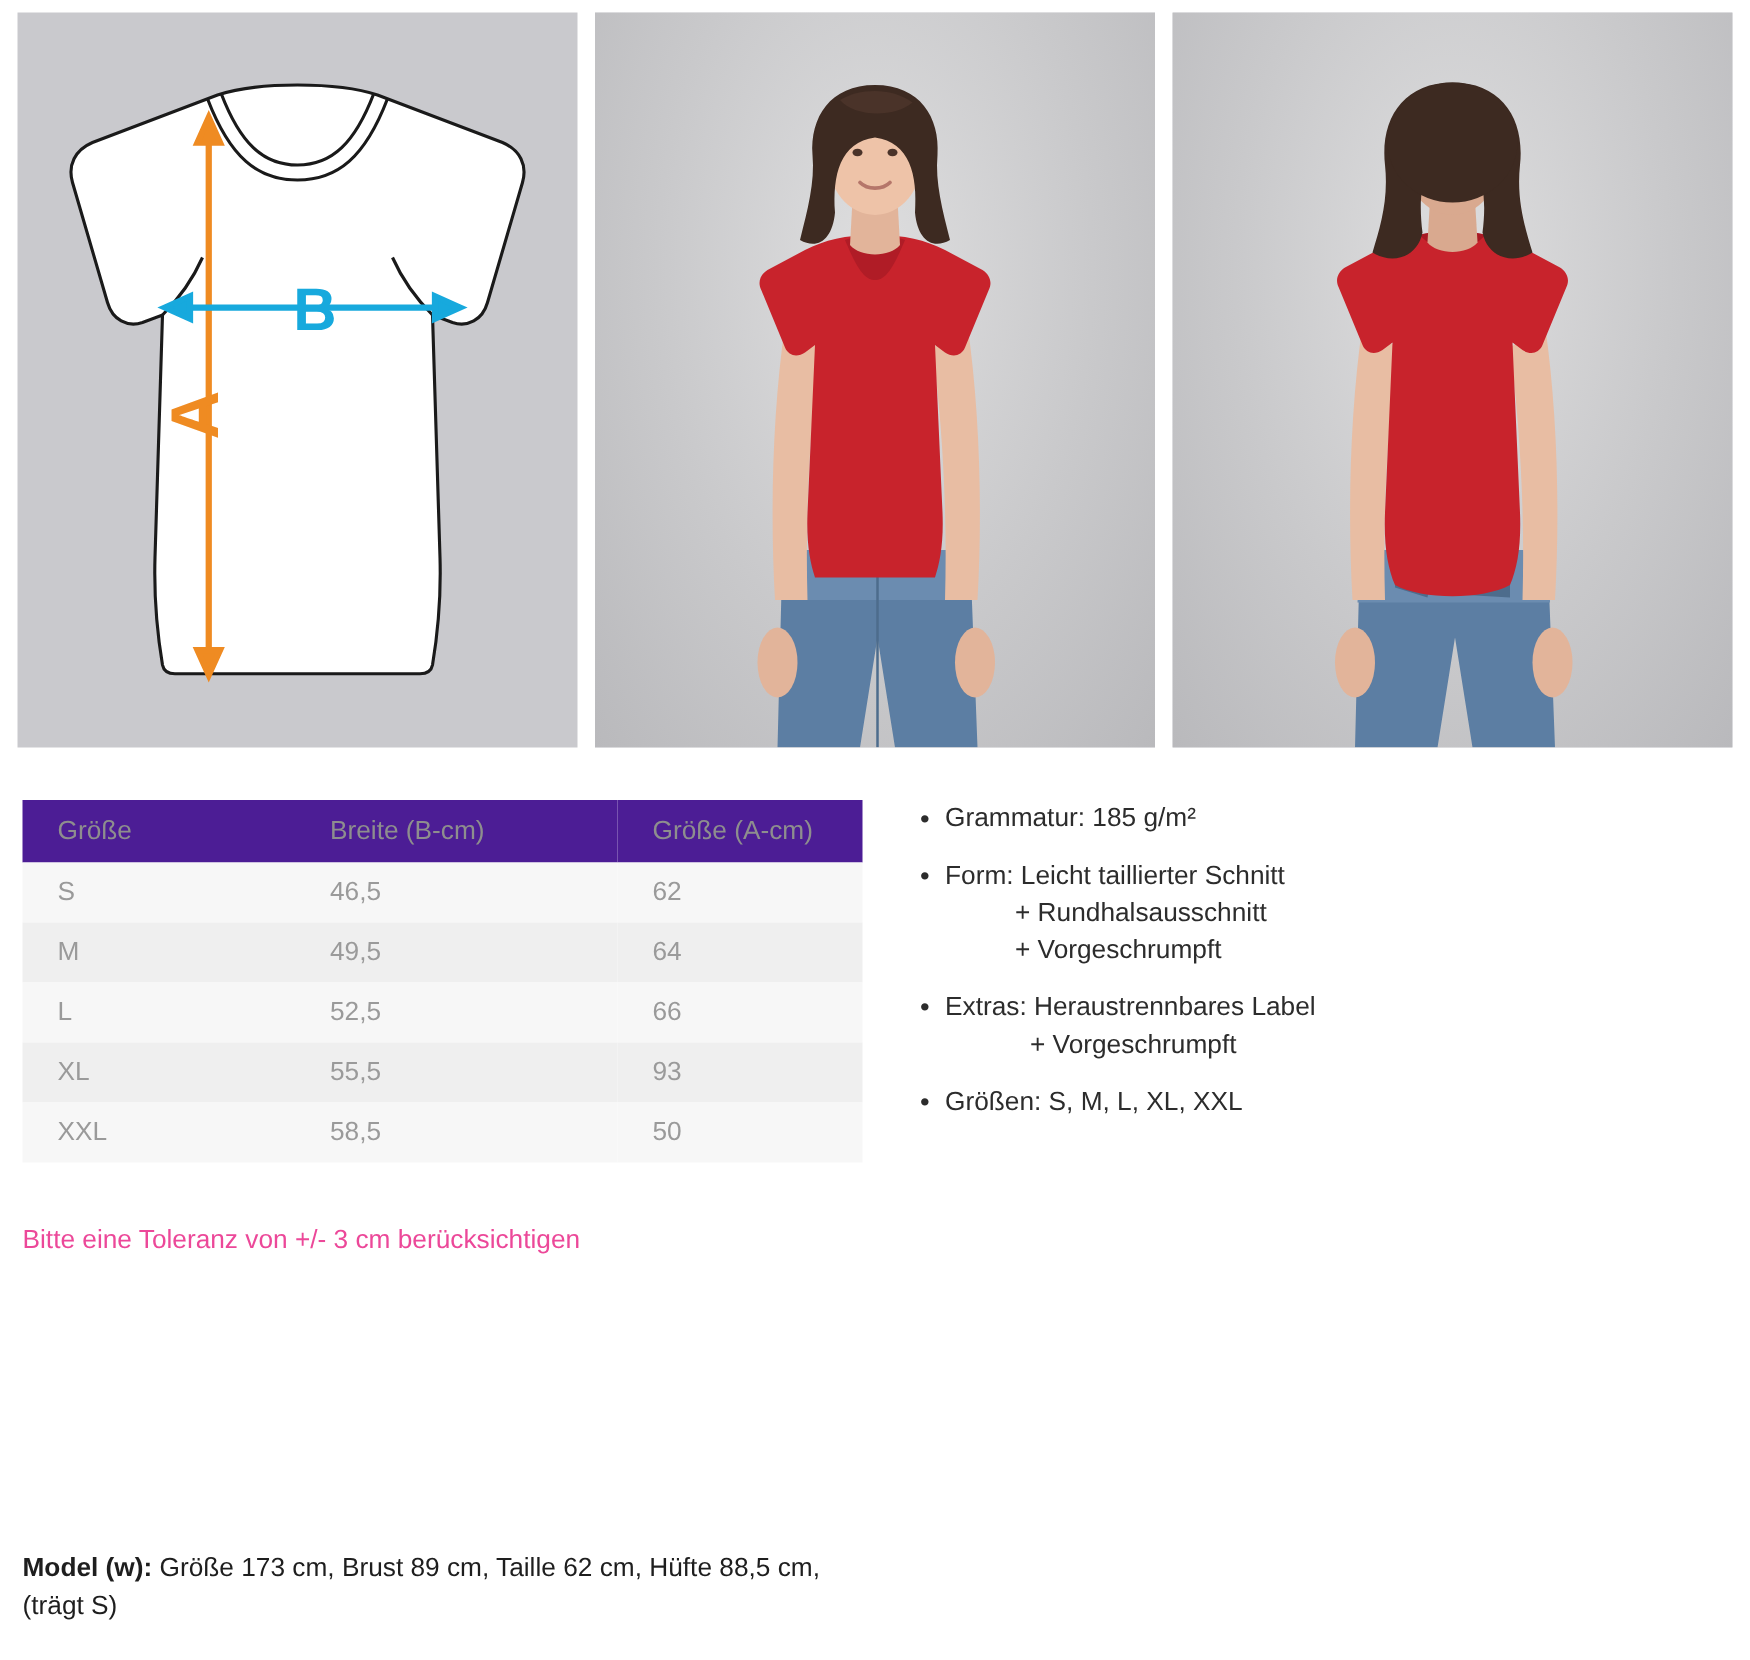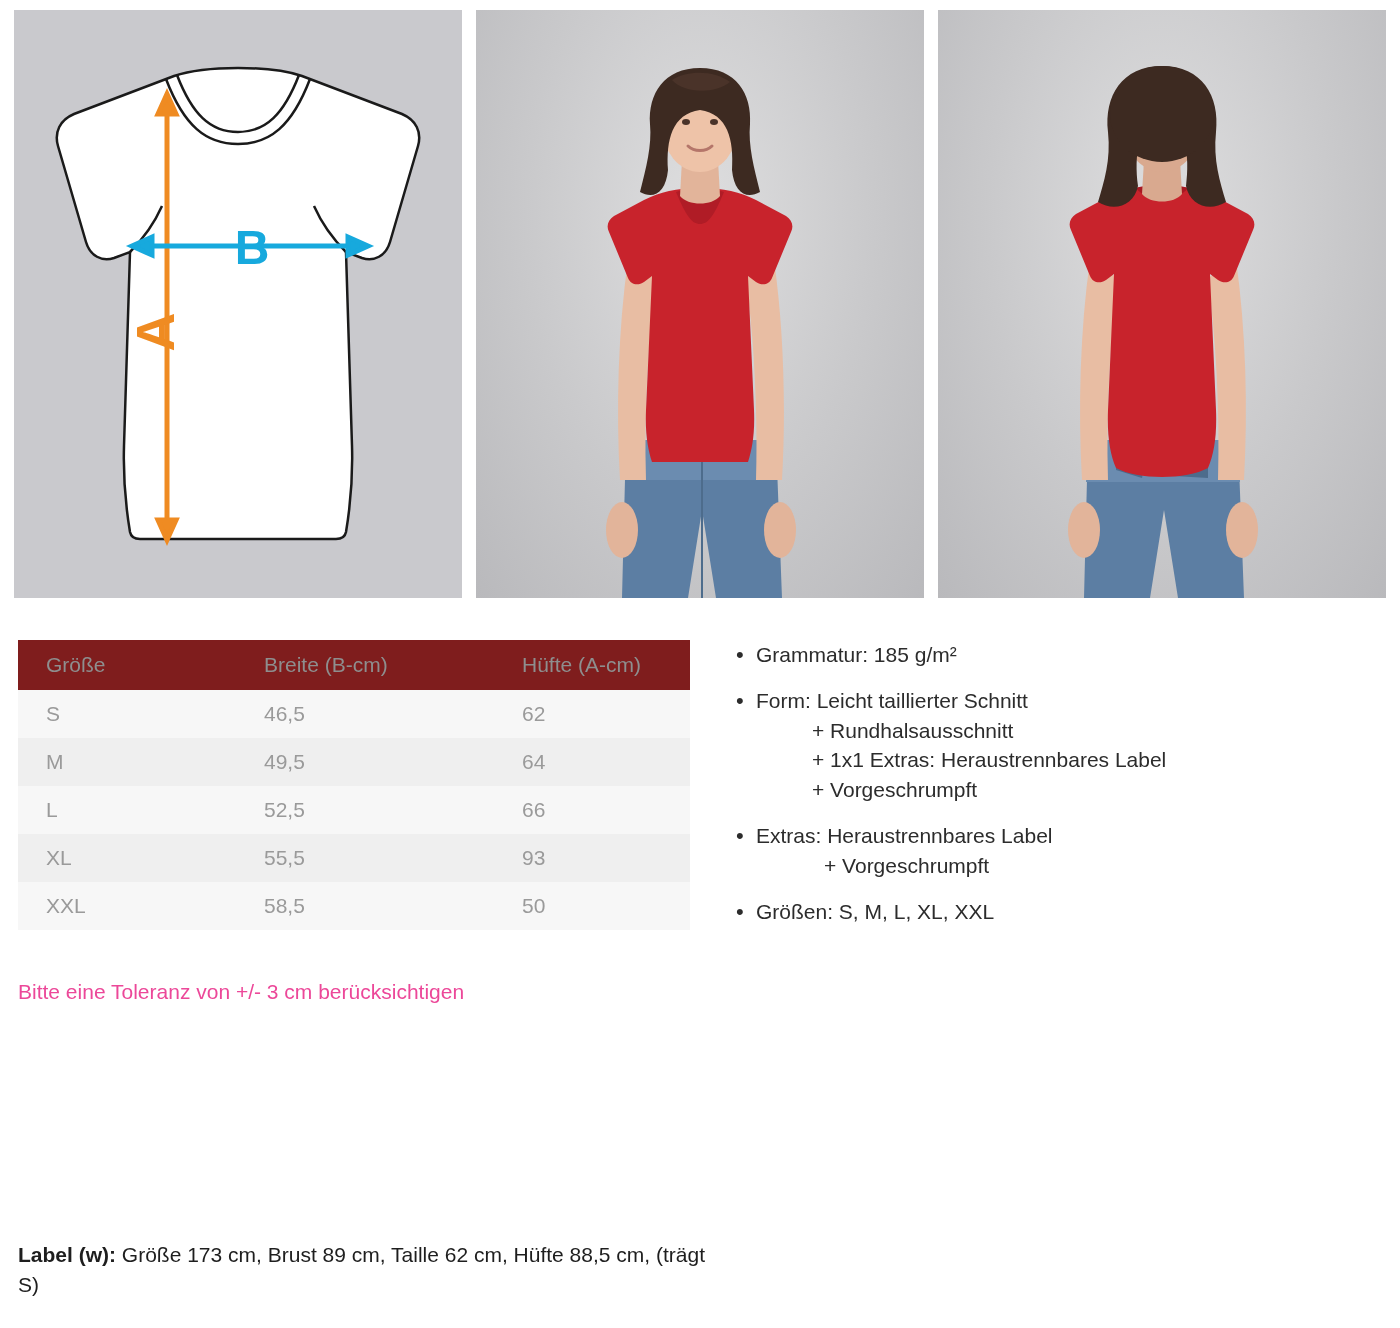--- a/index.html
+++ b/index.html
@@ -58,21 +58,21 @@
   table.size-table {
     border-collapse: collapse;
     width: 672px;
     font-size: 21px;
     color: #8e8e8e;
   }
   table.size-table th {
     text-align: left;
     font-weight: normal;
     padding: 13px 0 13px 28px;
-    background: #7f1d1d;
+    background: #4c1d95;
     color: #8e8e8e;
     font-size: 21px;
   }
   table.size-table td {
     padding: 12px 0 12px 28px;
     font-size: 21px;
     color: #9a9a9a;
   }
   table.size-table tr.even td { background: #efefef; }
   table.size-table tr.odd  td { background: #f7f7f7; }
@@ -283,21 +283,21 @@
     <table class="size-table">
       <colgroup>
           <col class="c1">
           <col class="c2">
           <col class="c3">
         </colgroup>
       <thead>
         <tr>
           <th>Größe</th>
           <th>Breite (B-cm)</th>
-          <th>Hüfte (A-cm)</th>
+          <th>Größe (A-cm)</th>
         </tr>
       </thead>
       <tbody>
         <tr class="odd">
           <td>S</td>
           <td>46,5</td>
           <td>62</td>
         </tr>
         <tr class="even">
           <td>M</td>
@@ -319,32 +319,31 @@
           <td>58,5</td>
           <td>50</td>
         </tr>
       </tbody>
     </table>
   </div>
 
   <div class="tolerance">Bitte eine Toleranz von +/- 3 cm berücksichtigen</div>
 
   <div class="model-note">
-    <b>Label (w):</b><span> Größe 173 cm, Brust 89 cm, Taille 62 cm, Hüfte 88,5 cm, (trägt S)</span>
+    <b>Model (w):</b><span> Größe 173 cm, Brust 89 cm, Taille 62 cm, Hüfte 88,5 cm, (trägt S)</span>
   </div>
 
   <div class="desc">
     <ul class="features">
       <li>
         <span>Grammatur: 185 g/m²</span>
       </li>
       <li>
         <span>Form: Leicht taillierter Schnitt</span>
         <span class="sub">+ Rundhalsausschnitt</span>
-        <span class="sub">+ 1x1 Extras: Heraustrennbares Label</span>
         <span class="sub">+ Vorgeschrumpft</span>
       </li>
       <li>
         <span>Extras: Heraustrennbares Label</span>
         <span class="sub2">+ Vorgeschrumpft</span>
       </li>
       <li>
         <span>Größen: S, M, L, XL, XXL</span>
       </li>
     </ul>

